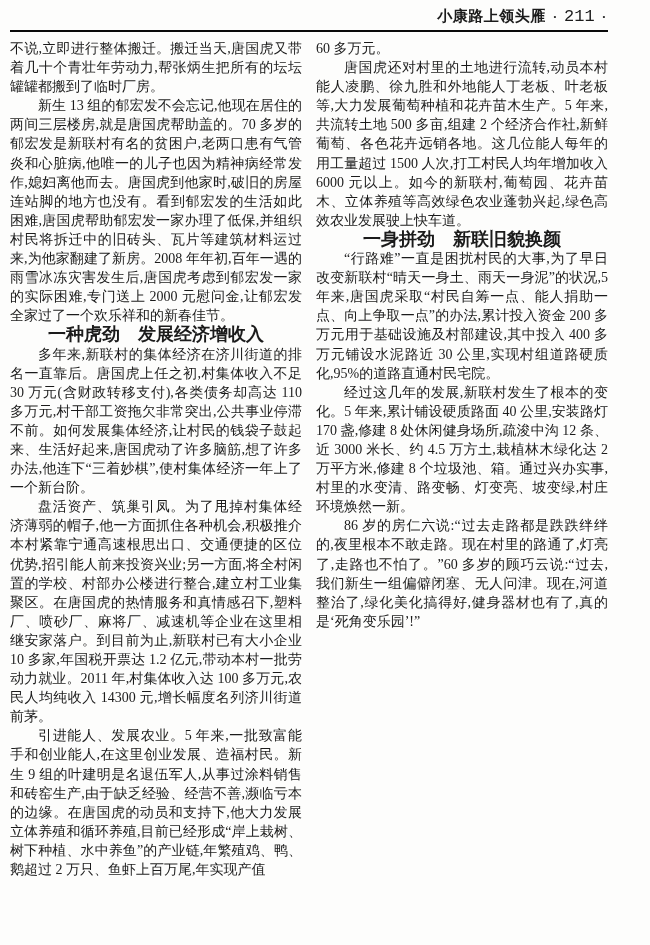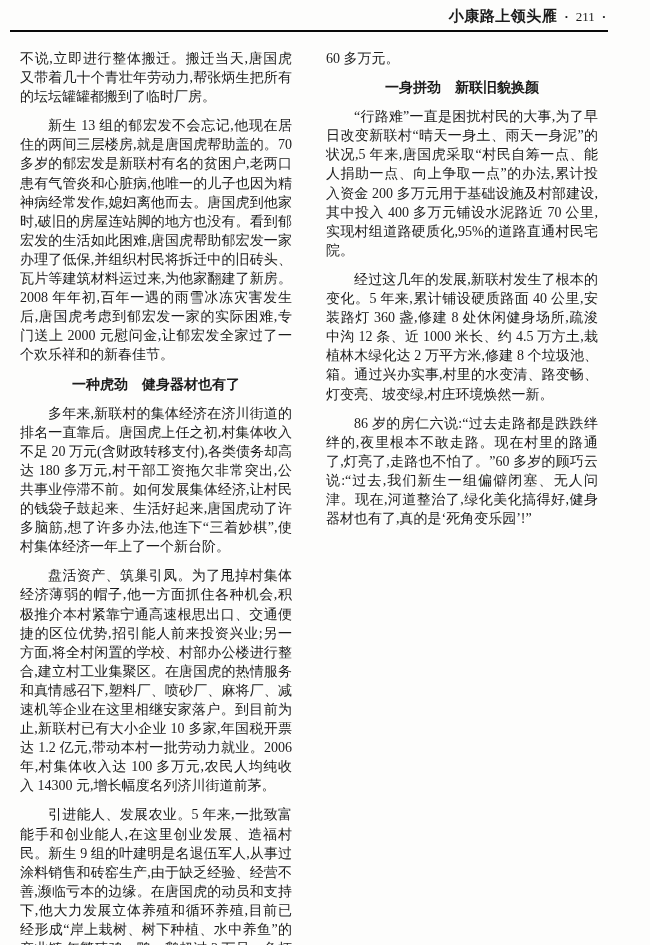--- a/index.html
+++ b/index.html
@@ -22,47 +22,47 @@
     display: flex;
     justify-content: flex-end;
     align-items: baseline;
     gap: 7px;
     font-size: 15px;
     padding: 2px 2px 4px 0;
     line-height: 18px;
   }
   .header-title { font-weight: bold; letter-spacing: 0.5px; }
   .header-sep { font-weight: bold; font-size: 13px; }
-  .header-page { font-family: Liberation Serif, serif; font-size: 13px; }
+  .header-page { font-family: Liberation Mono, monospace; font-size: 17px; }
   .header-rule {
     border: none;
     border-top: 2.5px solid #0a0a0a;
     margin: 0 0 7px 0;
   }
   .content {
     display: flex;
     gap: 14px;
   }
   .column {
     width: 308px;
     font-size: 14px;
     line-height: 19.1px;
     text-align: justify;
     text-justify: inter-ideograph;
   }
   .column p {
-    margin: 10px;
+    margin: 0;
     text-indent: 2em;
   }
   .column p.cont {
     text-indent: 0;
   }
   .column h3.section {
-    margin: 8px;
-    font-size: 14px;
+    margin: 0;
+    font-size: 18px;
     line-height: 19.1px;
     font-weight: bold;
     text-align: center;
     text-indent: 0;
   }
 </style>
 </head>
 <body>
 
 <div class="page">
@@ -70,26 +70,27 @@
     <span class="header-title">小康路上领头雁</span>
     <span class="header-sep">·</span>
     <span class="header-page">211</span>
     <span class="header-sep">·</span>
   </div>
   <hr class="header-rule">
   <div class="content">
     <div class="column">
         <p class="cont">不说,立即进行整体搬迁。搬迁当天,唐国虎又带着几十个青壮年劳动力,帮张炳生把所有的坛坛罐罐都搬到了临时厂房。</p>
         <p>新生 13 组的郁宏发不会忘记,他现在居住的两间三层楼房,就是唐国虎帮助盖的。70 多岁的郁宏发是新联村有名的贫困户,老两口患有气管炎和心脏病,他唯一的儿子也因为精神病经常发作,媳妇离他而去。唐国虎到他家时,破旧的房屋连站脚的地方也没有。看到郁宏发的生活如此困难,唐国虎帮助郁宏发一家办理了低保,并组织村民将拆迁中的旧砖头、瓦片等建筑材料运过来,为他家翻建了新房。2008 年年初,百年一遇的雨雪冰冻灾害发生后,唐国虎考虑到郁宏发一家的实际困难,专门送上 2000 元慰问金,让郁宏发全家过了一个欢乐祥和的新春佳节。</p>
-        <h3 class="section">一种虎劲　健身器材也有了</h3>
-        <p>多年来,新联村的集体经济在济川街道的排名一直靠后。唐国虎上任之初,村集体收入不足 20 万元(含财政转移支付),各类债务却高达 180 多万元,村干部工资拖欠非常突出,公共事业停滞不前。如何发展集体经济,让村民的钱袋子鼓起来、生活好起来,唐国虎动了许多脑筋,想了许多办法,他连下“三着妙棋”,使村集体经济一年上了一个新台阶。</p>
-        <p>盘活资产、筑巢引凤。为了甩掉村集体经济薄弱的帽子,他一方面抓住各种机会,积极推介本村紧靠宁通高速根思出口、交通便捷的区位优势,招引能人前来投资兴业;另一方面,将全村闲置的学校、村部办公楼进行整合,建立村工业集聚区。在唐国虎的热情服务和真情感召下,塑料厂、喷砂厂、麻将厂、减速机等企业在这里相继安家落户。到目前为止,新联村已有大小企业 10 多家,年国税开票达 1.2 亿元,带动本村一批劳动力就业。2006 年,村集体收入达 100 多万元,农民人均纯收入 14300 元,增长幅度名列济川街道前茅。</p>
+        <h3 class="section">一种虎劲　发展经济增收入</h3>
+        <p>多年来,新联村的集体经济在济川街道的排名一直靠后。唐国虎上任之初,村集体收入不足 30 万元(含财政转移支付),各类债务却高达 110 多万元,村干部工资拖欠非常突出,公共事业停滞不前。如何发展集体经济,让村民的钱袋子鼓起来、生活好起来,唐国虎动了许多脑筋,想了许多办法,他连下“三着妙棋”,使村集体经济一年上了一个新台阶。</p>
+        <p>盘活资产、筑巢引凤。为了甩掉村集体经济薄弱的帽子,他一方面抓住各种机会,积极推介本村紧靠宁通高速根思出口、交通便捷的区位优势,招引能人前来投资兴业;另一方面,将全村闲置的学校、村部办公楼进行整合,建立村工业集聚区。在唐国虎的热情服务和真情感召下,塑料厂、喷砂厂、麻将厂、减速机等企业在这里相继安家落户。到目前为止,新联村已有大小企业 10 多家,年国税开票达 1.2 亿元,带动本村一批劳动力就业。2011 年,村集体收入达 100 多万元,农民人均纯收入 14300 元,增长幅度名列济川街道前茅。</p>
         <p>引进能人、发展农业。5 年来,一批致富能手和创业能人,在这里创业发展、造福村民。新生 9 组的叶建明是名退伍军人,从事过涂料销售和砖窑生产,由于缺乏经验、经营不善,濒临亏本的边缘。在唐国虎的动员和支持下,他大力发展立体养殖和循环养殖,目前已经形成“岸上栽树、树下种植、水中养鱼”的产业链,年繁殖鸡、鸭、鹅超过 2 万只、鱼虾上百万尾,年实现产值</p>
       </div>
     <div class="column">
         <p class="cont">60 多万元。</p>
+        <p>唐国虎还对村里的土地进行流转,动员本村能人凌鹏、徐九胜和外地能人丁老板、叶老板等,大力发展葡萄种植和花卉苗木生产。5 年来,共流转土地 500 多亩,组建 2 个经济合作社,新鲜葡萄、各色花卉远销各地。这几位能人每年的用工量超过 1500 人次,打工村民人均年增加收入 6000 元以上。如今的新联村,葡萄园、花卉苗木、立体养殖等高效绿色农业蓬勃兴起,绿色高效农业发展驶上快车道。</p>
         <h3 class="section">一身拼劲　新联旧貌换颜</h3>
-        <p>“行路难”一直是困扰村民的大事,为了早日改变新联村“晴天一身土、雨天一身泥”的状况,5 年来,唐国虎采取“村民自筹一点、能人捐助一点、向上争取一点”的办法,累计投入资金 200 多万元用于基础设施及村部建设,其中投入 400 多万元铺设水泥路近 70 公里,实现村组道路硬质化,95%的道路直通村民宅院。</p>
-        <p>经过这几年的发展,新联村发生了根本的变化。5 年来,累计铺设硬质路面 40 公里,安装路灯 360 盏,修建 8 处休闲健身场所,疏浚中沟 12 条、近 1000 米长、约 4.5 万方土,栽植林木绿化达 2 万平方米,修建 8 个垃圾池、箱。通过兴办实事,村里的水变清、路变畅、灯变亮、坡变绿,村庄环境焕然一新。</p>
+        <p>“行路难”一直是困扰村民的大事,为了早日改变新联村“晴天一身土、雨天一身泥”的状况,5 年来,唐国虎采取“村民自筹一点、能人捐助一点、向上争取一点”的办法,累计投入资金 200 多万元用于基础设施及村部建设,其中投入 400 多万元铺设水泥路近 30 公里,实现村组道路硬质化,95%的道路直通村民宅院。</p>
+        <p>经过这几年的发展,新联村发生了根本的变化。5 年来,累计铺设硬质路面 40 公里,安装路灯 170 盏,修建 8 处休闲健身场所,疏浚中沟 12 条、近 3000 米长、约 4.5 万方土,栽植林木绿化达 2 万平方米,修建 8 个垃圾池、箱。通过兴办实事,村里的水变清、路变畅、灯变亮、坡变绿,村庄环境焕然一新。</p>
         <p>86 岁的房仁六说:“过去走路都是跌跌绊绊的,夜里根本不敢走路。现在村里的路通了,灯亮了,走路也不怕了。”60 多岁的顾巧云说:“过去,我们新生一组偏僻闭塞、无人问津。现在,河道整治了,绿化美化搞得好,健身器材也有了,真的是‘死角变乐园’!”</p>
       </div>
   </div>
 </div>
 
 </body></html>

